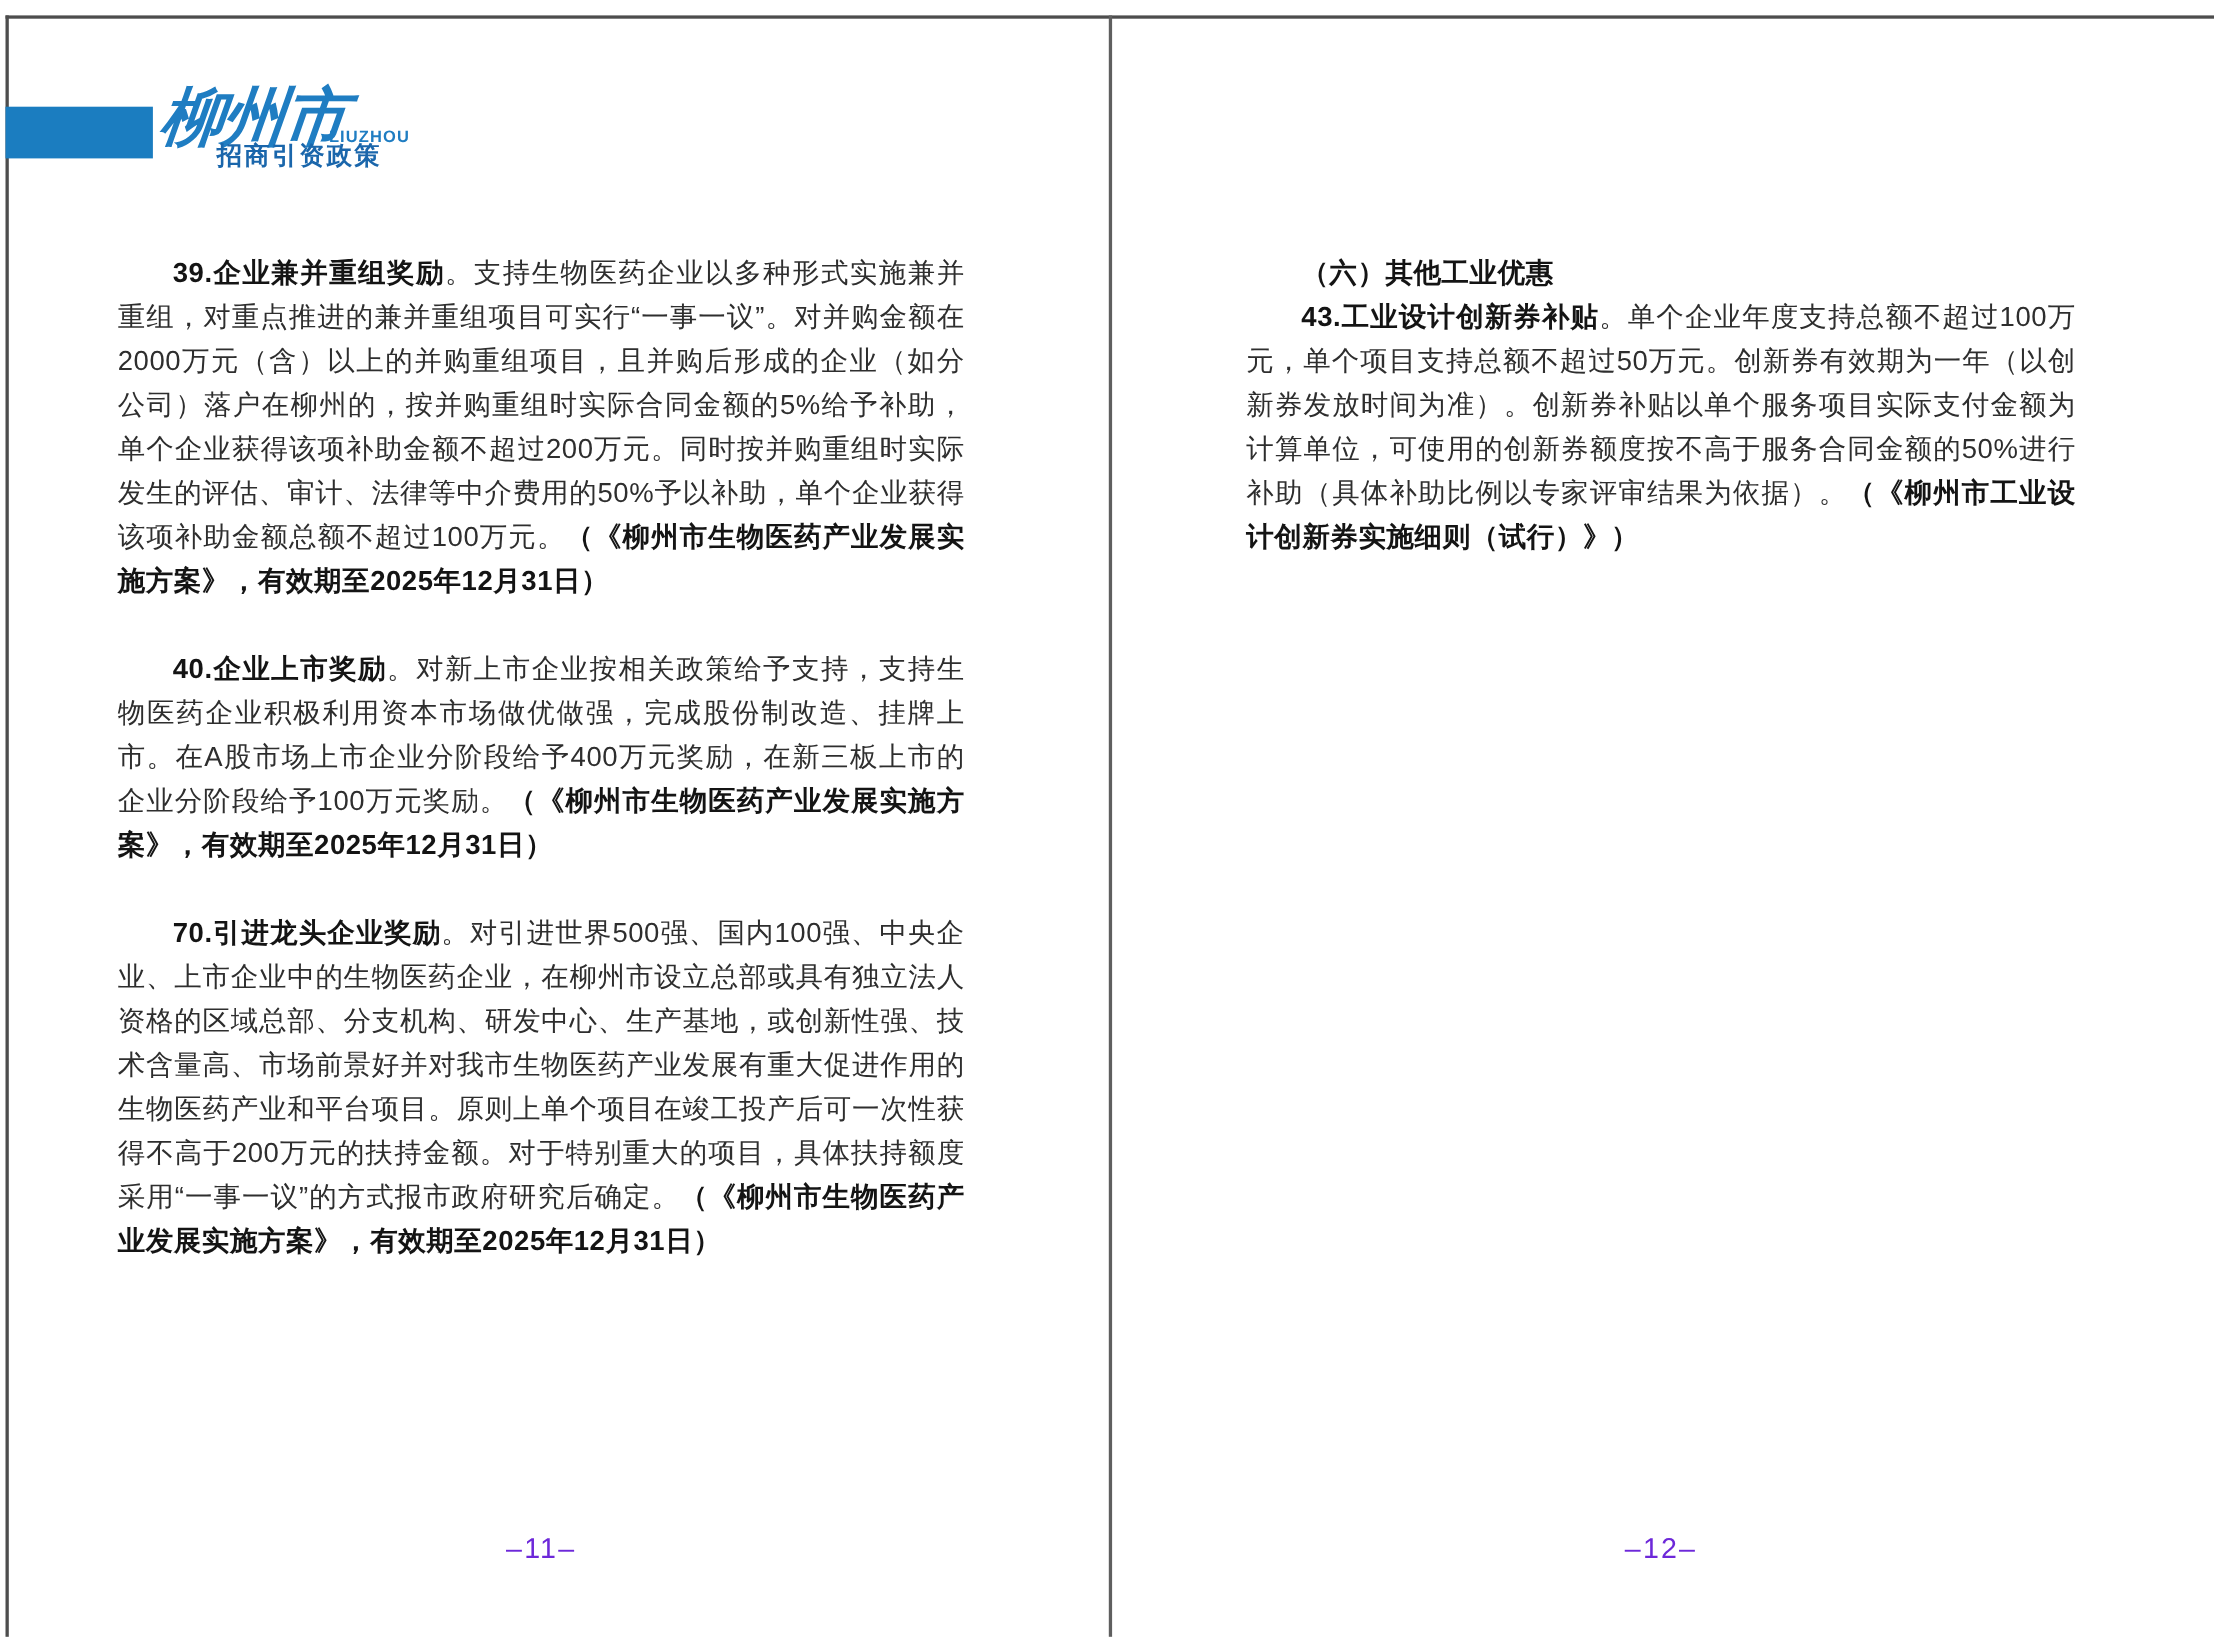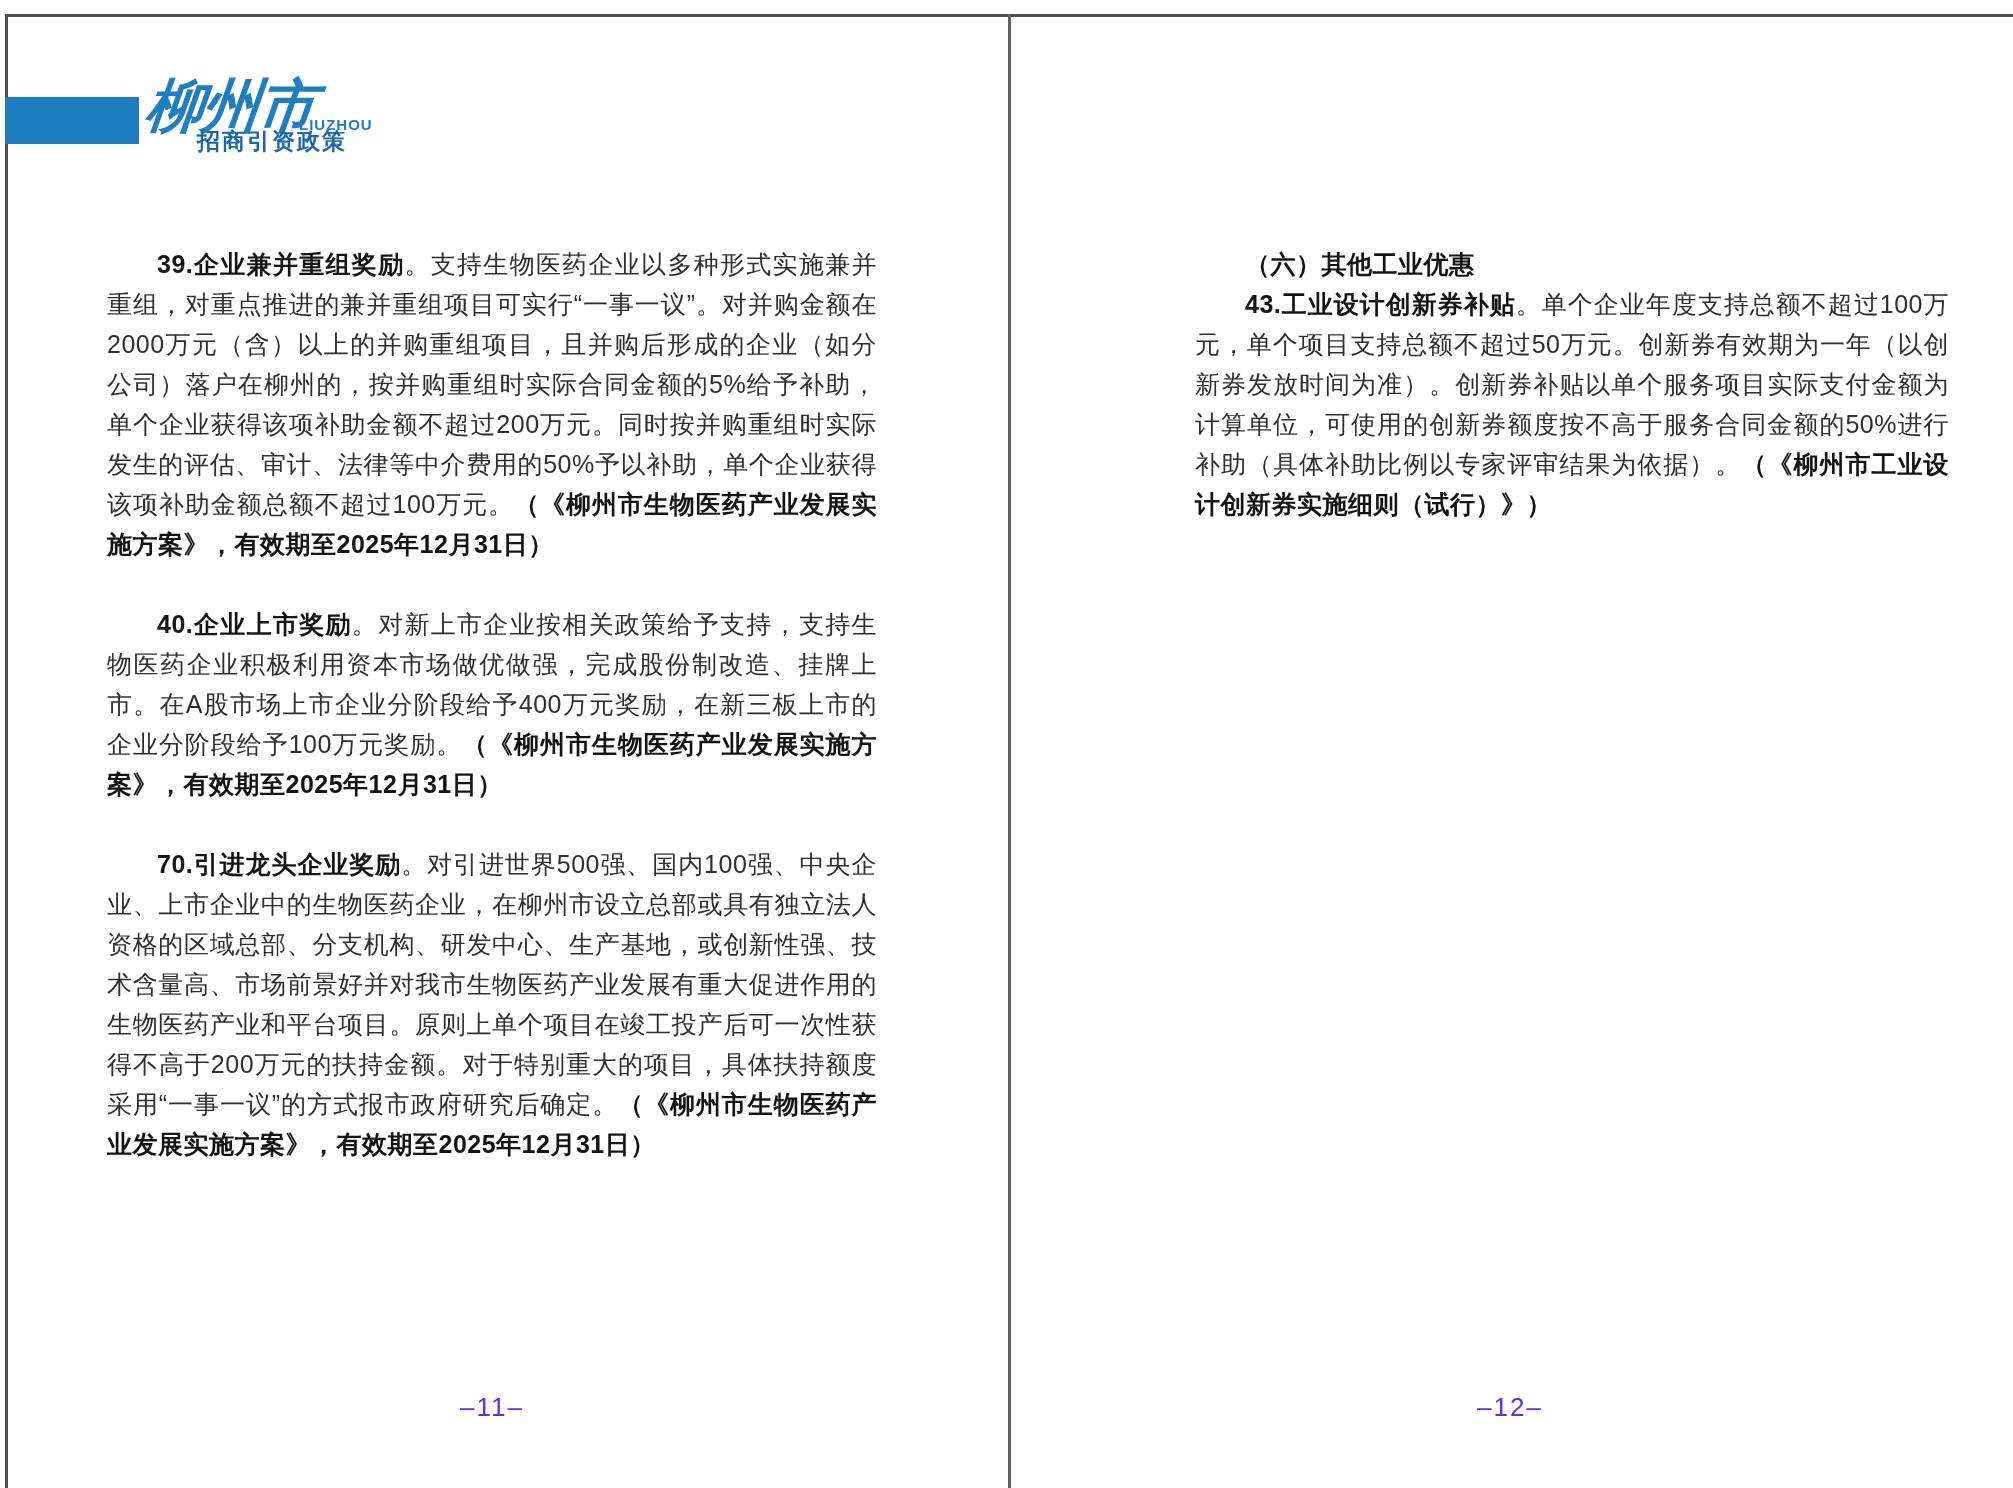--- a/index.html
+++ b/index.html
@@ -28,23 +28,23 @@
     position: absolute; left: 259px; top: 116px;
     font-size: 15px; font-weight: bold; color: #1f7dc2; letter-spacing: 1px; margin-left: 40px;
   }
   .logo-sub {
     position: absolute; left: 197px; top: 126px;
     font-size: 23px; font-weight: bold; color: #1a66ab; letter-spacing: 2px;
     font-family: Liberation Serif, serif;
   }
 
   
-  .col { position: absolute; top: 228px; margin-top: 16px; }
+  .col { position: absolute; top: 228px; }
   .col-left  { left: 107px;  width: 770px; }
-  .col-right { left: 1195px; width: 754px; }
+  .col-right { left: 1133px; width: 754px; }
 
   p.para {
     margin: 0 0 40px 0;
     font-size: 25px; line-height: 40px;
     color: #2e2e2e;
     text-align: justify;
     text-indent: 2em;
     letter-spacing: 0.5px;
   }
   p.para.heading { margin-bottom: 0; }

